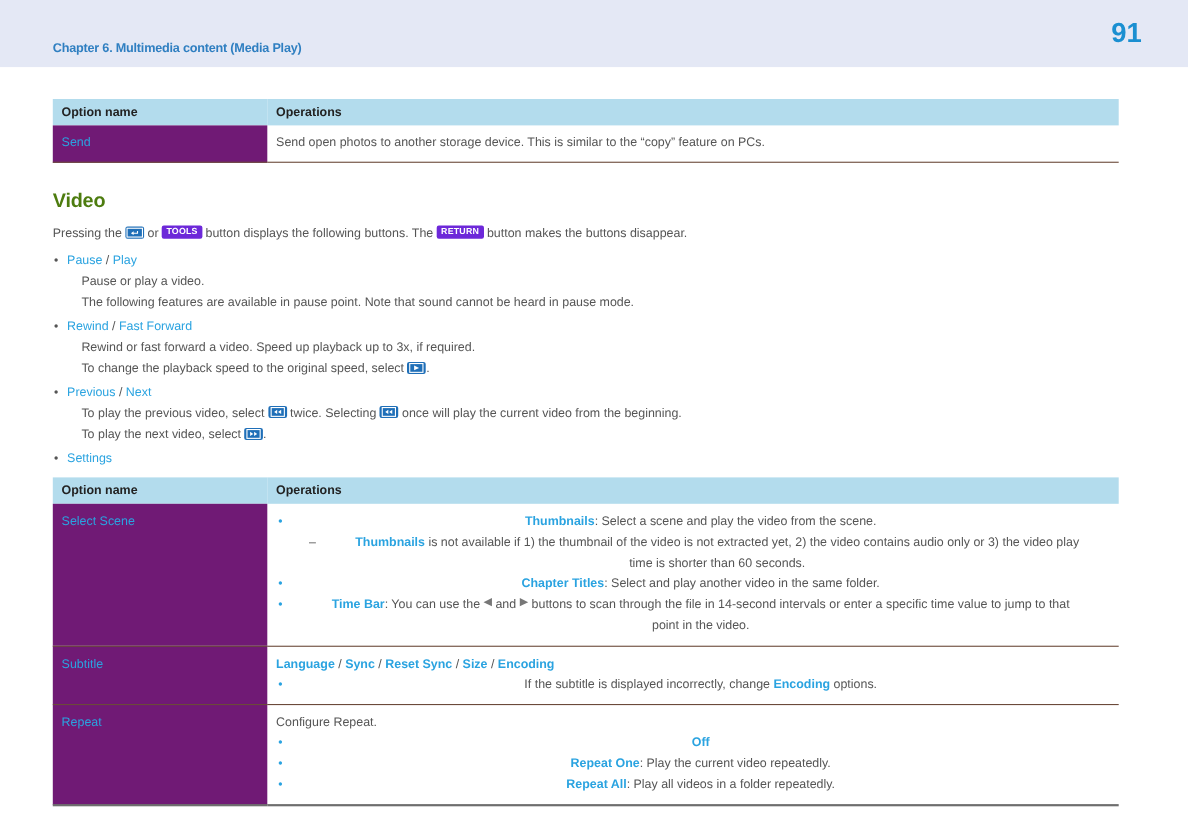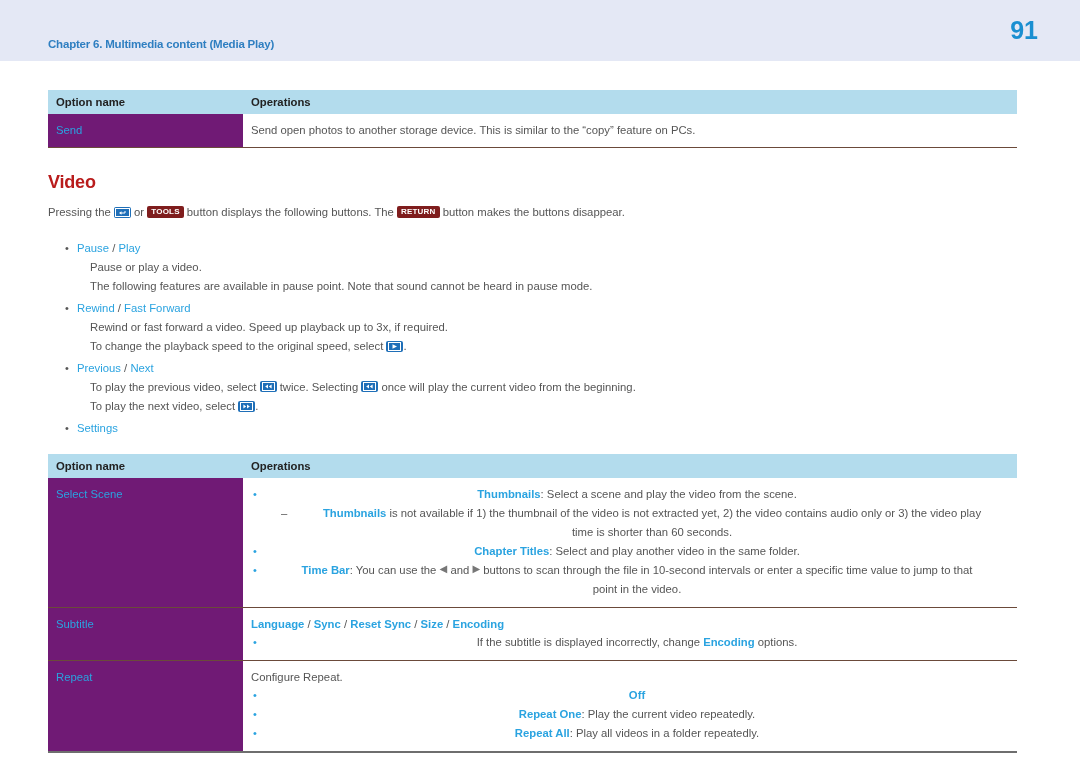--- a/index.html
+++ b/index.html
@@ -82,35 +82,35 @@
     background: #701a75;
     color: #2aa3e0;
     border-bottom: 1px solid #6b4a3a;
     white-space: nowrap;
   }
   table.opt tbody tr.last td { border-bottom: 2px solid #6e6e6e; }
   table.opt tbody tr.last td.name { border-bottom: 2px solid #6e6e6e; }
 
   
   h2.section {
-    color: #b91c1c;
+    color: #4d7c0f;
     font-size: 18px;
     font-weight: bold;
     margin: 24px 0 10px 0;
     letter-spacing: -0.2px;
   }
   p.para {
     font-size: 11.3px;
     color: #555555;
     margin: 0 0 5px 0;
     line-height: 1.7;
   }
 
   
-  ul.lvl1 { list-style: none; margin: 16px; padding: 0; }
+  ul.lvl1 { list-style: none; margin: 0; padding: 0; }
   ul.lvl1 > li.b1 {
     position: relative;
     padding-left: 13px;
     margin: 2px 0 0 0;
     font-size: 11.3px;
     color: #2aa3e0;
     line-height: 1.7;
   }
   ul.lvl1 > li.b1::before {
     content: "•";
@@ -156,21 +156,21 @@
     left: 0px; top: 0;
     color: #555555;
   }
   .cont { display: block; padding-left: 0px; }
   .kw { color: #2aa3e0; font-weight: bold; }
   .kw-n { color: #2aa3e0; }
 
   
   .keybtn {
     display: inline-block;
-    background: #7f1d1d;
+    background: #6d28d9;
     color: #ffffff;
     font-size: 8px;
     font-weight: bold;
     letter-spacing: 0.2px;
     padding: 1px 4px 1px 4px;
     border-radius: 2px;
     vertical-align: middle;
     position: relative;
     top: -1px;
     line-height: 1.25;
@@ -305,21 +305,21 @@
                   <li>
                     <span class="kw">Thumbnails</span><span> is not available if 1) the thumbnail of the video is not extracted yet, 2) the video contains audio only or 3) the video play</span>
                     <span class="cont">time is shorter than 60 seconds.</span>
                   </li>
                 </ul>
               </li>
               <li>
                 <span class="kw">Chapter Titles</span><span>: Select and play another video in the same folder.</span>
               </li>
               <li>
-                <span class="kw">Time Bar</span><span>: You can use the </span><span class="tri">◀</span><span> and </span><span class="tri">▶</span><span> buttons to scan through the file in 10-second intervals or enter a specific time value to jump to that</span>
+                <span class="kw">Time Bar</span><span>: You can use the </span><span class="tri">◀</span><span> and </span><span class="tri">▶</span><span> buttons to scan through the file in 14-second intervals or enter a specific time value to jump to that</span>
                 <span class="cont">point in the video.</span>
               </li>
             </ul>
           </td>
         </tr>
 
         <tr>
           <td class="name">Subtitle</td>
           <td>
             <div>

